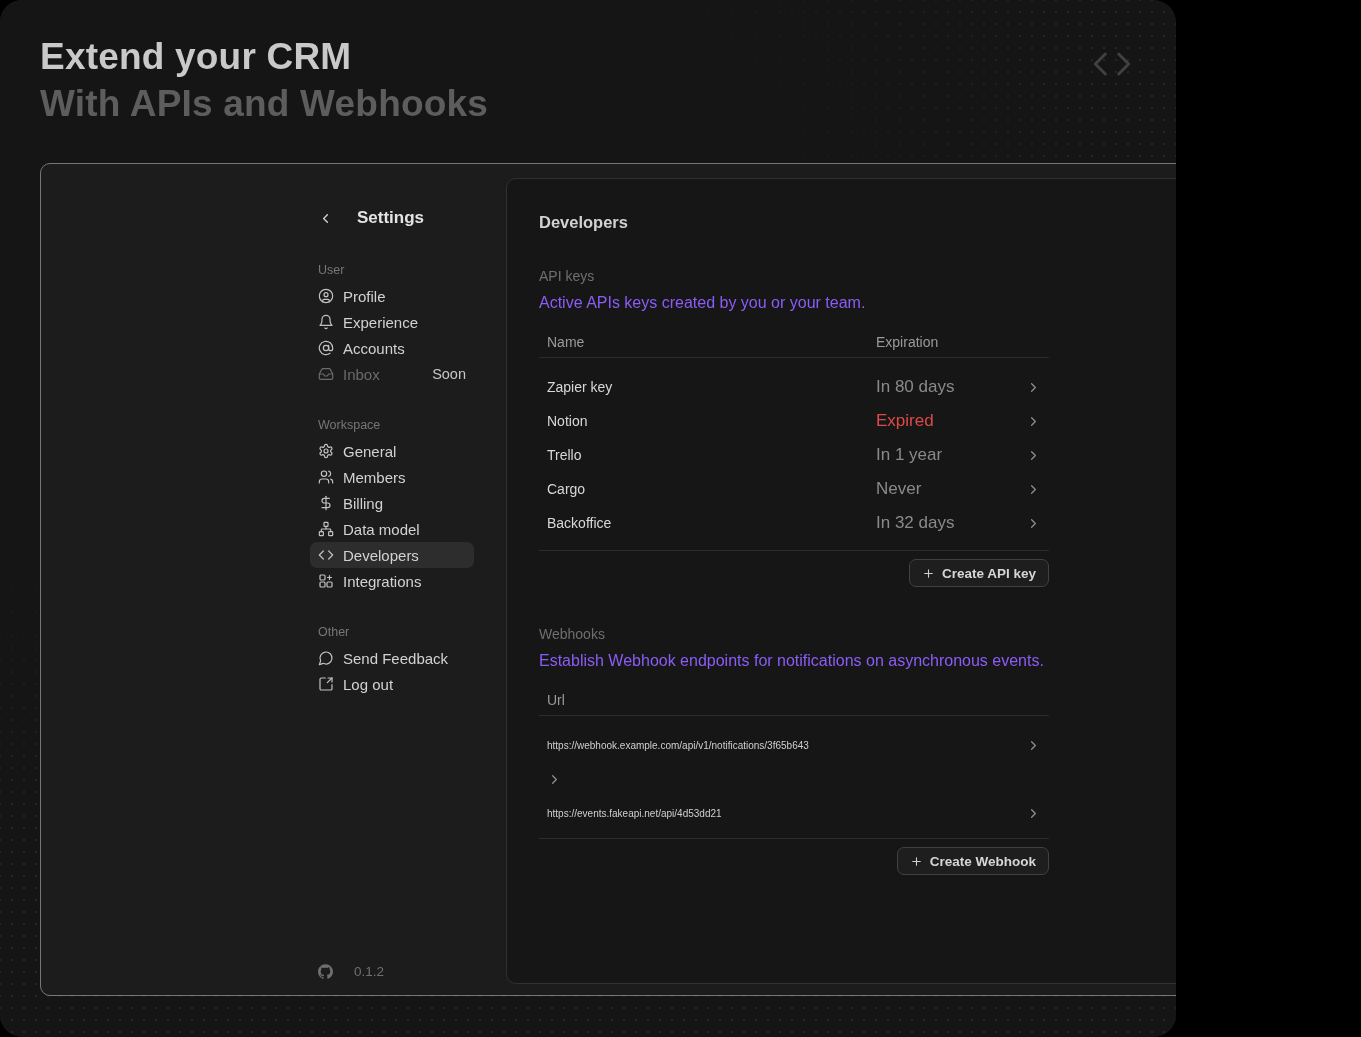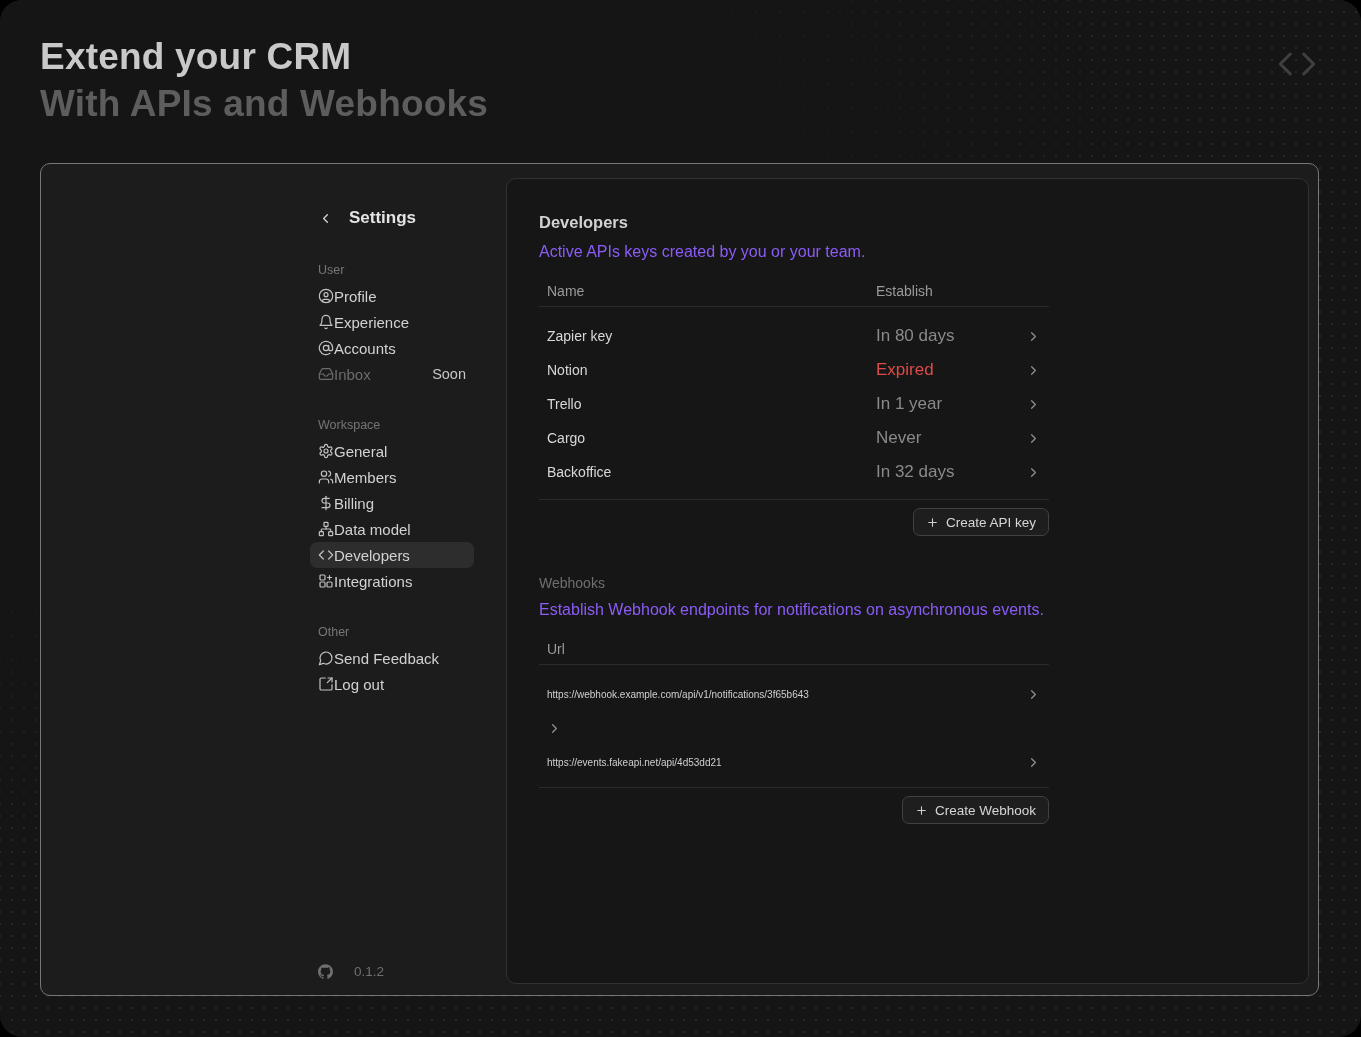--- a/index.html
+++ b/index.html
@@ -1,19 +1,20 @@
 <!DOCTYPE html>
 <html><head>
 <meta charset="utf-8">
 <style>
   html,body{margin:0;padding:0;background:#000;}
   .page{
-    position:relative;width:1361px;height:1037px;overflow:hidden;
+    position:relative;width:1132px;height:1037px;overflow:hidden;
     border-radius:22px;background:#151515;
     font-family:"Liberation Sans","DejaVu Sans",sans-serif;
+    padding-left:44px;
     -webkit-font-smoothing:antialiased;
   }
   
   .dots{position:absolute;inset:0;
     background-image:radial-gradient(circle,#272727 1.4px,rgba(0,0,0,0) 1.5px);
     background-size:12px 12px;background-position:6px 6px;}
   .dots-fade{position:absolute;inset:0;
     background:radial-gradient(900px 640px at 270px 240px,#151515 52%,rgba(21,21,21,0) 100%);}
   
   .hero{position:absolute;left:40px;top:33px;line-height:47px;}
@@ -21,28 +22,28 @@
   .hero .t2{font-size:37px;font-weight:800;color:#5d5d5d;letter-spacing:.2px;}
   .hero-code{position:absolute;right:44px;top:44px;color:#404040;}
   .hero-code svg{width:40px;height:40px;}
   
   svg.ic{fill:none;stroke:currentColor;stroke-width:1.8;stroke-linecap:round;stroke-linejoin:round;display:block;}
   
   .outer-card{position:absolute;left:40px;top:163px;width:1279px;height:833px;
     background:#1c1c1c;border:1px solid #777;border-radius:10px;box-sizing:border-box;}
   
   .nav{position:absolute;left:269px;top:42px;width:164px;}
-  .nav-back{display:flex;align-items:center;gap:16px;height:24px;padding:0 8px;
+  .nav-back{display:flex;align-items:center;gap:24px;height:24px;padding:0 8px;
     color:#e4e4e4;font-size:17px;font-weight:700;cursor:pointer;}
   .nav-back svg{width:15px;height:15px;stroke-width:2.2;color:#cfcfcf;}
   .nav-section{margin-top:30px;}
   .nav-section.first{margin-top:32px;}
   .nav-label{height:16px;line-height:16px;padding:0 8px;margin-bottom:5px;
     font-size:12.5px;color:#767676;}
-  .nav-item{height:26px;display:flex;align-items:center;gap:0;padding:0 8px;
+  .nav-item{height:26px;display:flex;align-items:center;gap:9px;padding:0 8px;
     border-radius:7px;font-size:15px;color:#d2d2d2;cursor:pointer;}
   .nav-item .nico{width:16px;height:16px;color:#c2c2c2;flex:none;}
   .nav-item .nico svg{width:16px;height:16px;}
   .nav-item.active{background:#2d2d2d;}
   .nav-item.disabled{color:#6b6b6b;}
   .nav-item.disabled .nico{color:#6b6b6b;}
   .nav-badge{margin-left:auto;font-size:14.5px;color:#c7c7c7;text-align:right;}
   .nav-version{position:absolute;left:277px;bottom:16px;display:flex;align-items:center;gap:21px;
     color:#6f6f6f;font-size:13.5px;}
   .nav-version svg{width:15px;height:15px;}
@@ -64,21 +65,21 @@
   .trow .exp{flex:1;font-size:17px;color:#8a8a8a;}
   .trow .url{flex:1;font-size:10px;color:#cfcfcf;}
   .trow .chev{flex:none;color:#8f8f8f;}
   .trow .chev svg{width:15px;height:15px;stroke-width:2;}
   .rule.after-rows{margin-top:10px;}
   .btn-row{display:flex;justify-content:flex-end;}
   .btn-row.api{margin-top:5px;}
   .btn-row.hook{margin-top:6px;}
   .btn{height:28px;display:inline-flex;align-items:center;gap:7px;padding:0 12px;
     background:#1e1e1e;border:1px solid #414141;border-radius:7px;box-sizing:border-box;
-    color:#d6d6d6;font-size:13.5px;font-family:inherit;cursor:pointer;}
+    color:#d6d6d6;font-size:13.5px;font-family:inherit;cursor:pointer;font-weight:bold;}
   .btn svg{width:13px;height:13px;stroke-width:2;color:#cfcfcf;}
   .gap-hooks{margin-top:39px;}
 </style>
 </head>
 <body>
 
 <div class="page">
   <div class="dots"></div>
   <div class="dots-fade"></div>
 
@@ -255,24 +256,25 @@
             <path fill="currentColor" stroke="none" d="M12 .297c-6.63 0-12 5.373-12 12 0 5.303 3.438 9.8 8.205 11.385.6.113.82-.258.82-.577 0-.285-.01-1.04-.015-2.04-3.338.724-4.042-1.61-4.042-1.61C4.422 18.07 3.633 17.7 3.633 17.7c-1.087-.744.084-.729.084-.729 1.205.084 1.838 1.236 1.838 1.236 1.07 1.835 2.809 1.305 3.495.998.108-.776.417-1.305.76-1.605-2.665-.3-5.466-1.332-5.466-5.93 0-1.31.465-2.38 1.235-3.22-.135-.303-.54-1.523.105-3.176 0 0 1.005-.322 3.3 1.23.96-.267 1.98-.399 3-.405 1.02.006 2.04.138 3 .405 2.28-1.552 3.285-1.23 3.285-1.23.645 1.653.24 2.873.12 3.176.765.84 1.23 1.91 1.23 3.22 0 4.61-2.805 5.625-5.475 5.92.42.36.81 1.096.81 2.22 0 1.606-.015 2.896-.015 3.286 0 .315.21.69.825.57C20.565 22.092 24 17.592 24 12.297c0-6.627-5.373-12-12-12"></path>
           </svg>
         </span>
       <span>0.1.2</span>
     </div>
 
     <div class="panel">
       <div class="panel-content">
         <div class="panel-title">Developers</div>
 
+        <div class="sec-label">API keys</div>
         <div class="sec-desc">Active APIs keys created by you or your team.</div>
         <div class="thead">
           <div class="cell-name">Name</div>
-          <div>Establish</div>
+          <div>Expiration</div>
         </div>
         <hr class="rule">
         <div class="rows" id="api-rows">
   <div class="trow">
     <div class="name">Zapier key</div>
     <div class="exp">In 80 days</div>
     <div class="chev">
       <svg class="ic" viewBox="0 0 24 24">
                   <path d="m9 18 6-6-6-6"></path>
                 </svg>

